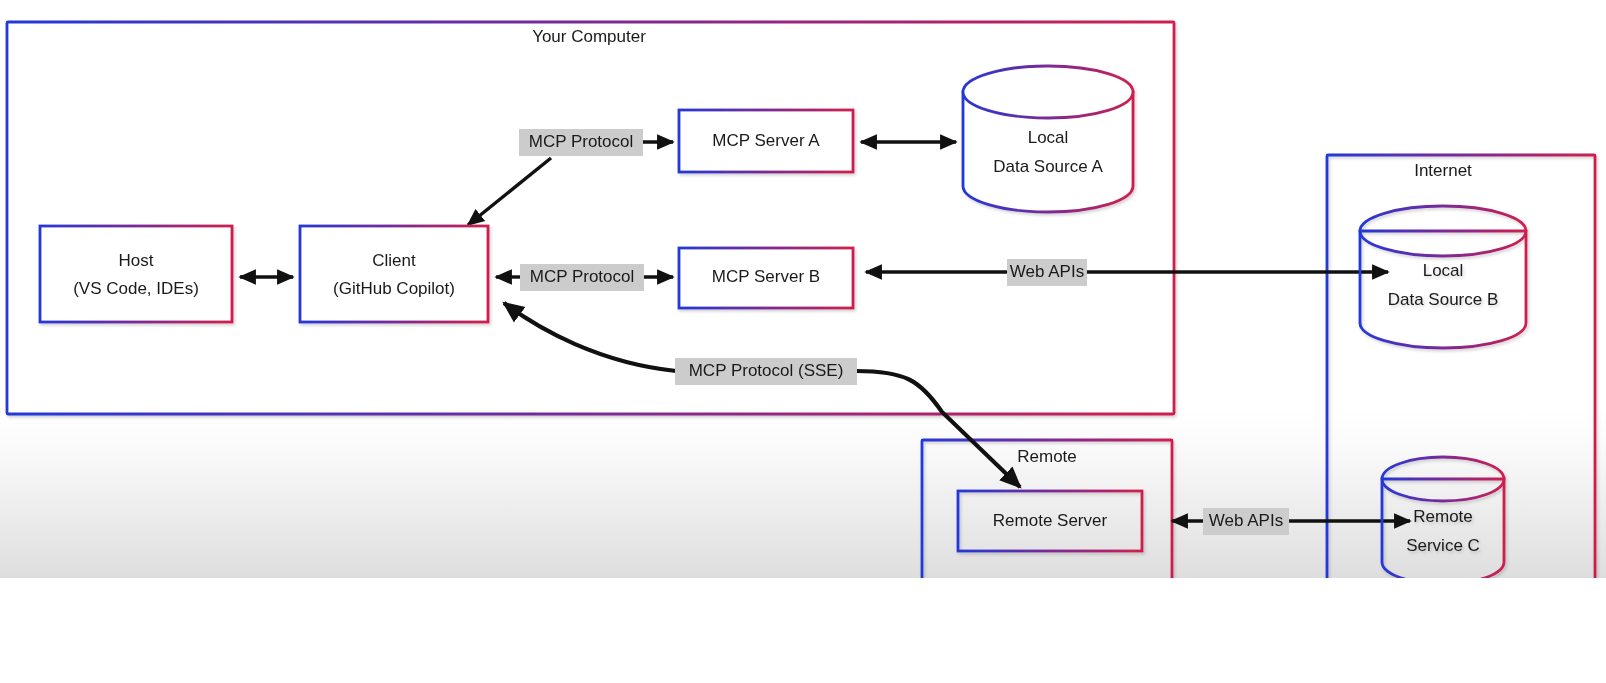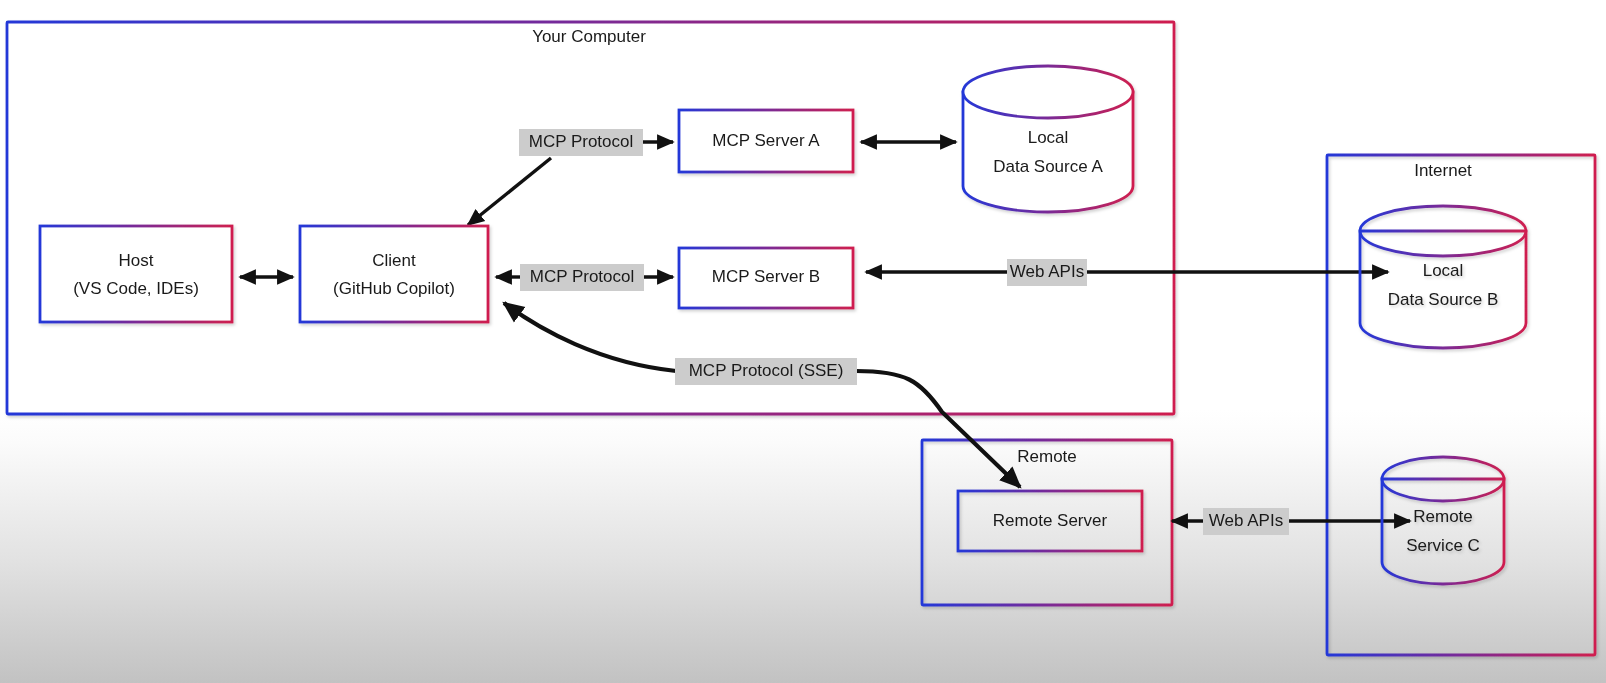--- a/index.html
+++ b/index.html
@@ -7,21 +7,21 @@
     margin: 0;
     padding: 0;
     background: #ffffff;
   }
   body {
     font-family: "Liberation Sans", sans-serif;
   }
   #stage {
     position: relative;
     width: 1606px;
-    height: 683px;
+    height: 578px;
     overflow: hidden;
     background: #15803d;
   }
   #diagram {
     display: block;
     width: 1606px;
     height: 683px;
   }
   .node-label {
     font-family: "Liberation Sans", sans-serif;

